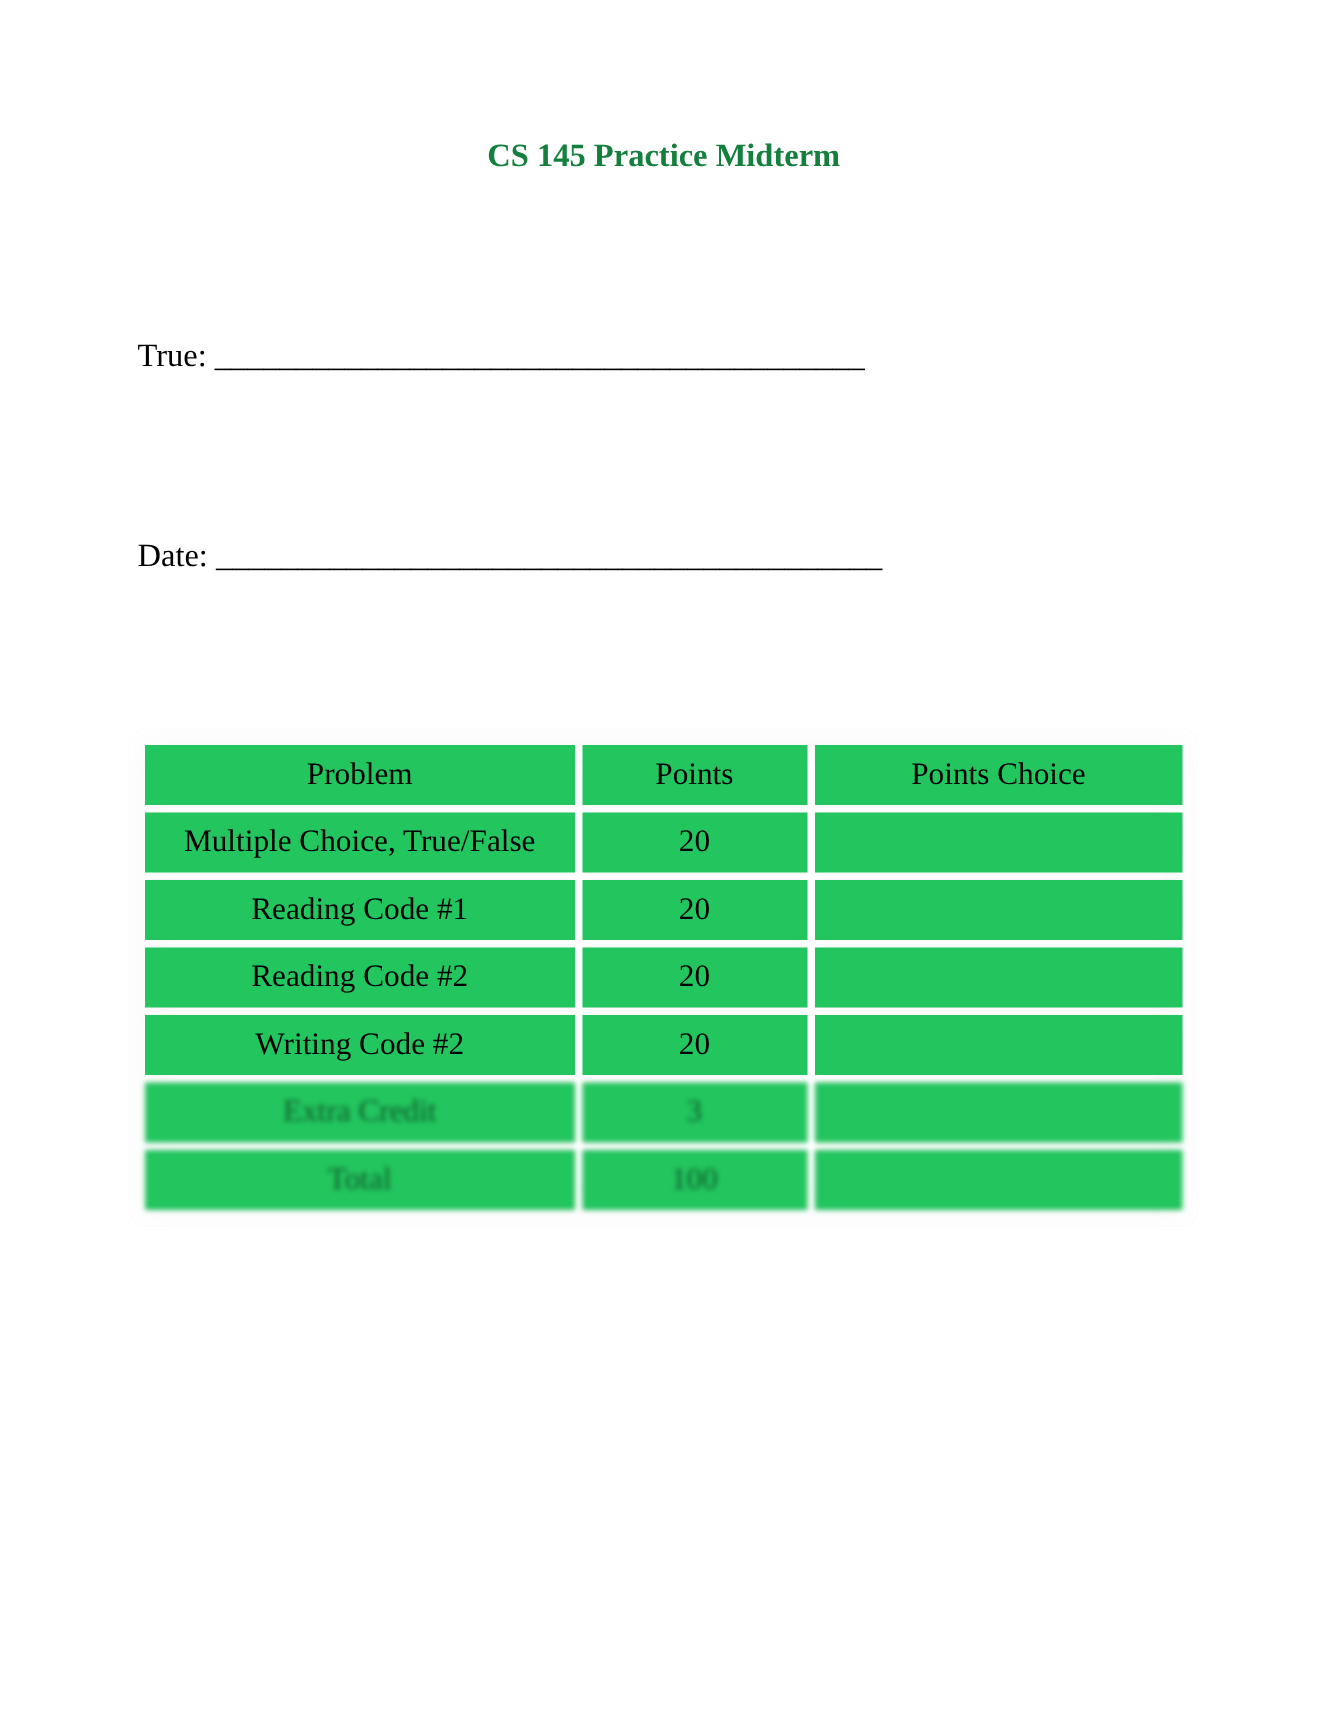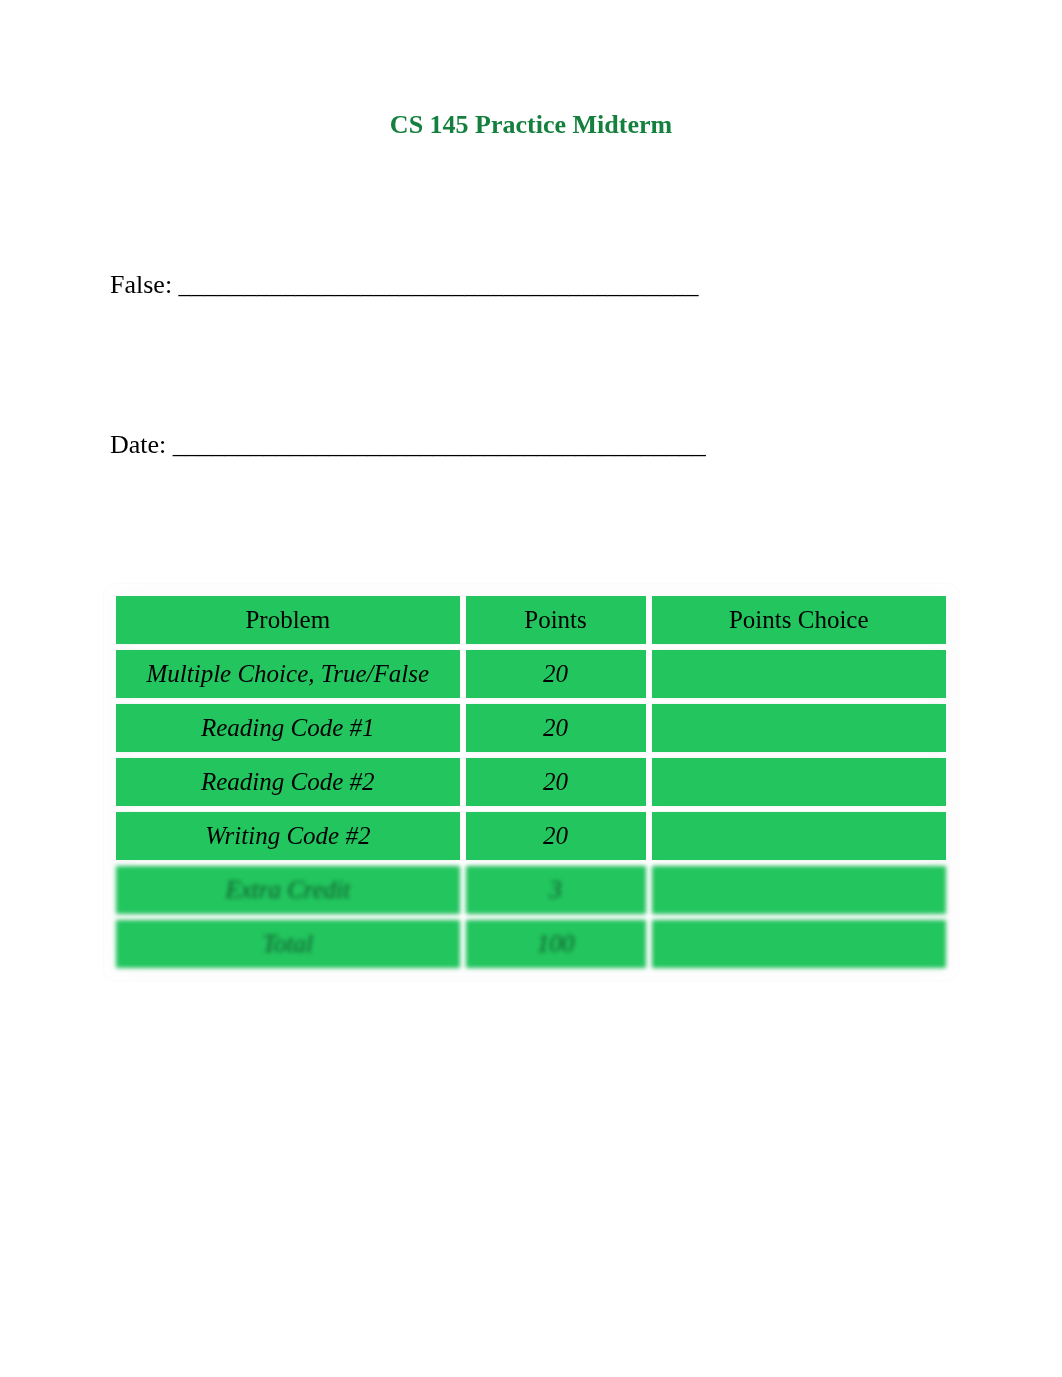--- a/index.html
+++ b/index.html
@@ -61,33 +61,32 @@
       top: -6px;
       bottom: -6px;
       pointer-events: none;
       border-radius: 12px;
       background:
         linear-gradient(to bottom, rgba(255,255,255,0.85) 0%, rgba(255,255,255,0) 8%, rgba(255,255,255,0) 92%, rgba(255,255,255,0.85) 100%),
         linear-gradient(to right, rgba(255,255,255,0.85) 0%, rgba(255,255,255,0) 4%, rgba(255,255,255,0) 96%, rgba(255,255,255,0.85) 100%);
     }
     tbody tr td {
       box-shadow: 0 -3px 5px -4px rgba(0,0,0,0.08), 0 3px 5px -4px rgba(0,0,0,0.08);
-      font-style: italic;
     }
     thead th {
       box-shadow: 0 3px 5px -4px rgba(0,0,0,0.08);
     }
   </style>
 </head>
 <body>
 
 <div class="page">
   <h1 class="title">CS 145 Practice Midterm</h1>
 
-  <div class="field-line">False: ________________________________________</div>
+  <div class="field-line">True: ________________________________________</div>
   <div class="field-line">Date: _________________________________________</div>
 
   <div class="table-container">
     <table>
       <colgroup>
         <col class="col-problem">
         <col class="col-points">
         <col class="col-earned">
       </colgroup>
       <thead>

